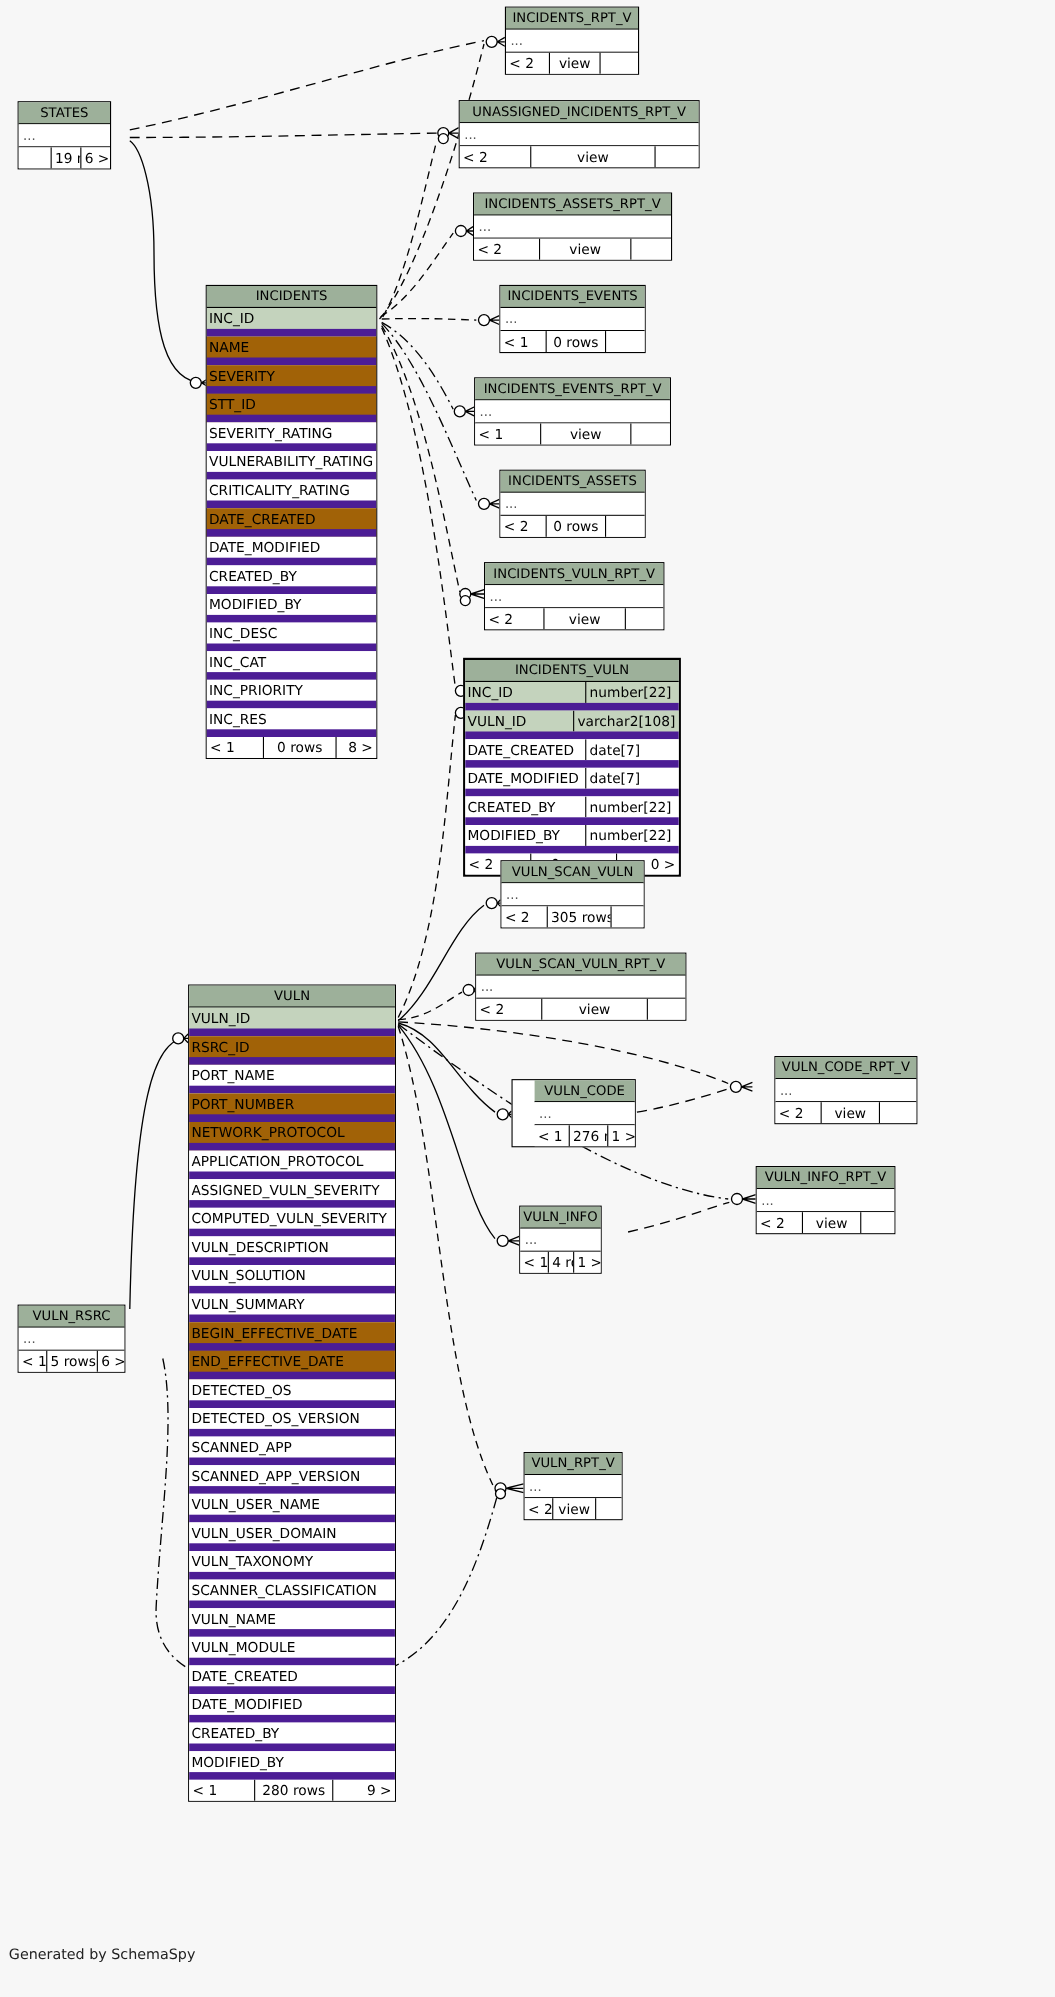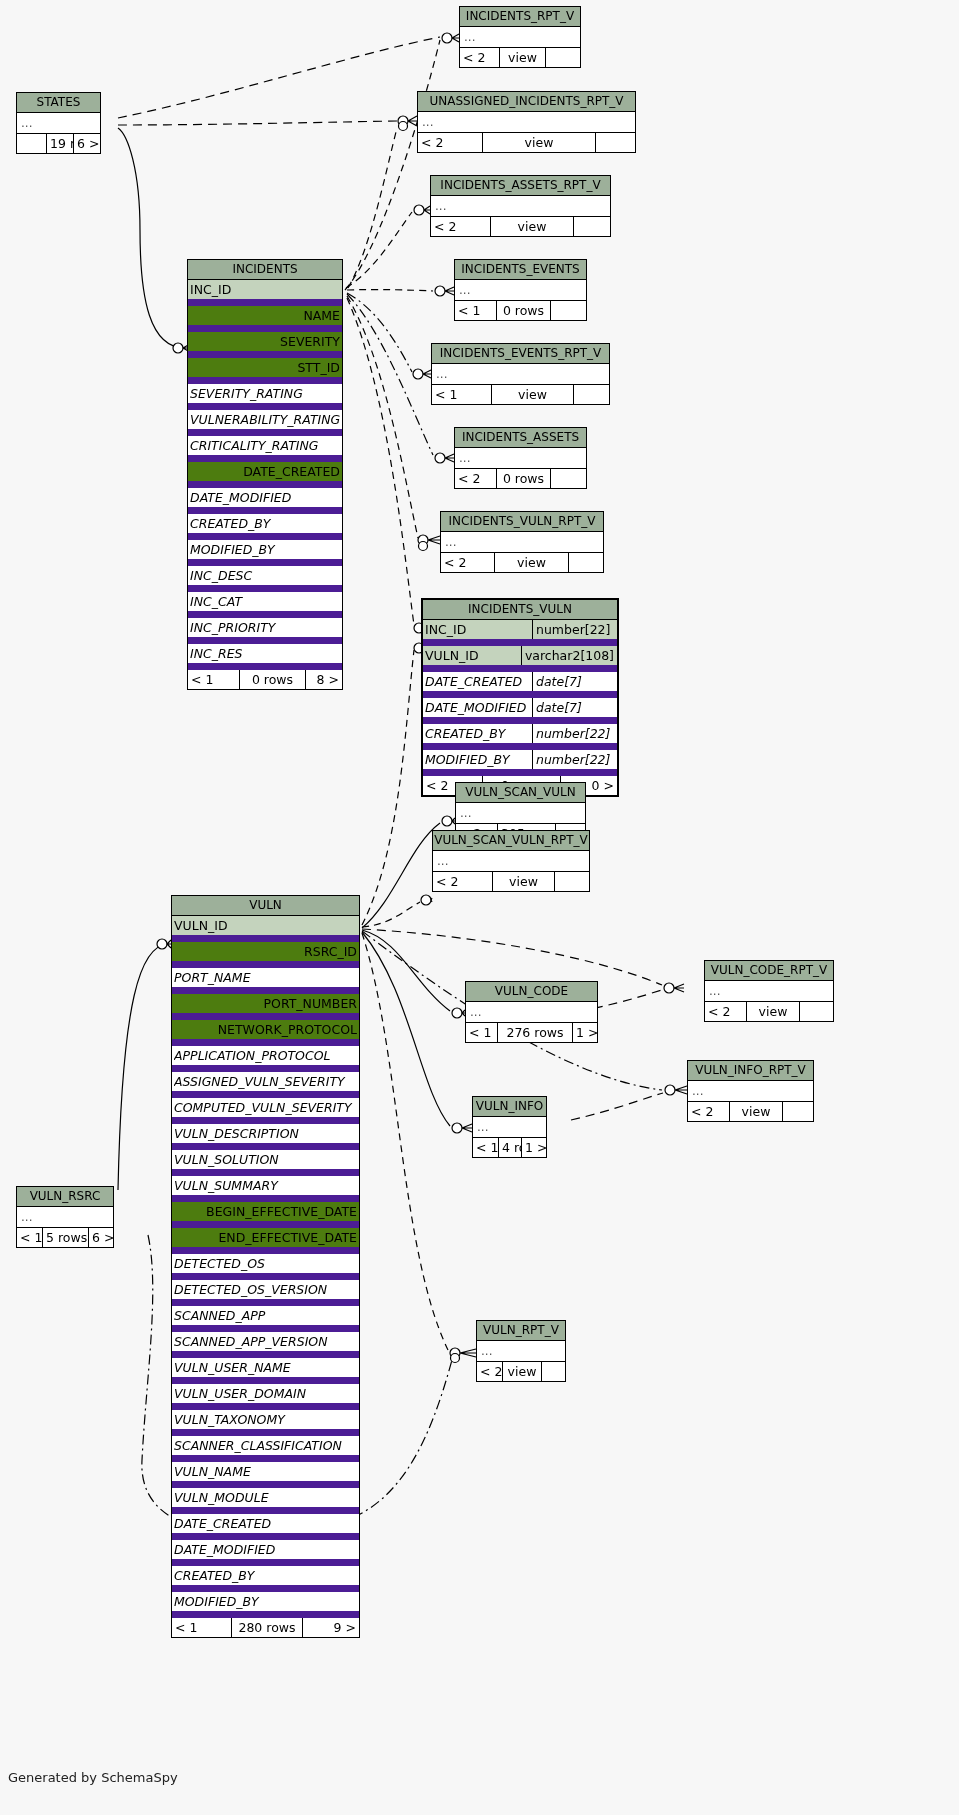--- a/index.html
+++ b/index.html
@@ -43,22 +43,22 @@
   }
   .tbl .row .cname{flex:1 1 auto;overflow:hidden;}
   .tbl .row .ctype{
     flex:0 0 auto;
     border-left:1px solid #000;
     margin:0 -2px 0 2px;
     padding:0 3px;
     min-width:78px;
   }
   .tbl .row.pk{background:#c4d3bd;}
-  .tbl .row.idx{background:#4d7c0f;text-align:right;}
-  .tbl .row.plain{background:#fff;font-style:italic;}
+  .tbl .row.idx{background:#a16207;}
+  .tbl .row.plain{background:#fff;}
   .tbl .ellipsis{
     background:#fff;
     border-bottom:1px solid #000;
     line-height:20px;height:20px;
     padding:0 4px;color:#555;font-size:12px;
   }
   .tbl .foot{
     display:flex;height:19px;line-height:19px;
     font-size:12.5px;background:#fff;
   }
@@ -339,21 +339,21 @@
       </div>
       <div class="tbl" style="left: 455px; top: 782px; width: 131px;">
         <div class="hdr">VULN_SCAN_VULN</div>
         <div class="ellipsis">...</div>
         <div class="foot">
           <div class="f-left" style="flex: 0 0 42px;">&lt; 2</div>
           <div class="f-mid">305 rows</div>
           <div class="f-right" style="flex: 0 0 29px;"></div>
         </div>
       </div>
-      <div class="tbl" style="left: 432px; top: 830px; width: 158px;">
+      <div class="tbl" style="left: 432px; top: 866px; width: 192px;">
         <div class="hdr">VULN_SCAN_VULN_RPT_V</div>
         <div class="ellipsis">...</div>
         <div class="foot">
           <div class="f-left" style="flex: 0 0 60px;">&lt; 2</div>
           <div class="f-mid">view</div>
           <div class="f-right" style="flex: 0 0 34px;"></div>
         </div>
       </div>
       <div class="tbl" style="left: 171px; top: 895px; width: 189px;">
         <div class="hdr">VULN</div>
@@ -437,21 +437,21 @@
         </div>
         <div class="row plain">
           <span class="cname">MODIFIED_BY</span>
         </div>
         <div class="foot">
           <div class="f-left" style="flex: 0 0 60px;">&lt; 1</div>
           <div class="f-mid">280 rows</div>
           <div class="f-right" style="flex: 0 0 56px;">9 &gt;</div>
         </div>
       </div>
-      <div class="tbl" style="left: 465px; top: 981px; width: 133px;">
+      <div class="tbl" style="left: 465px; top: 981px; width: 113px; padding-left: 20px;">
         <div class="hdr">VULN_CODE</div>
         <div class="ellipsis">...</div>
         <div class="foot">
           <div class="f-left" style="flex: 0 0 32px;">&lt; 1</div>
           <div class="f-mid">276 rows</div>
           <div class="f-right" style="flex: 0 0 24px;">1 &gt;</div>
         </div>
       </div>
       <div class="tbl" style="left: 704px; top: 960px; width: 130px;">
         <div class="hdr">VULN_CODE_RPT_V</div>

